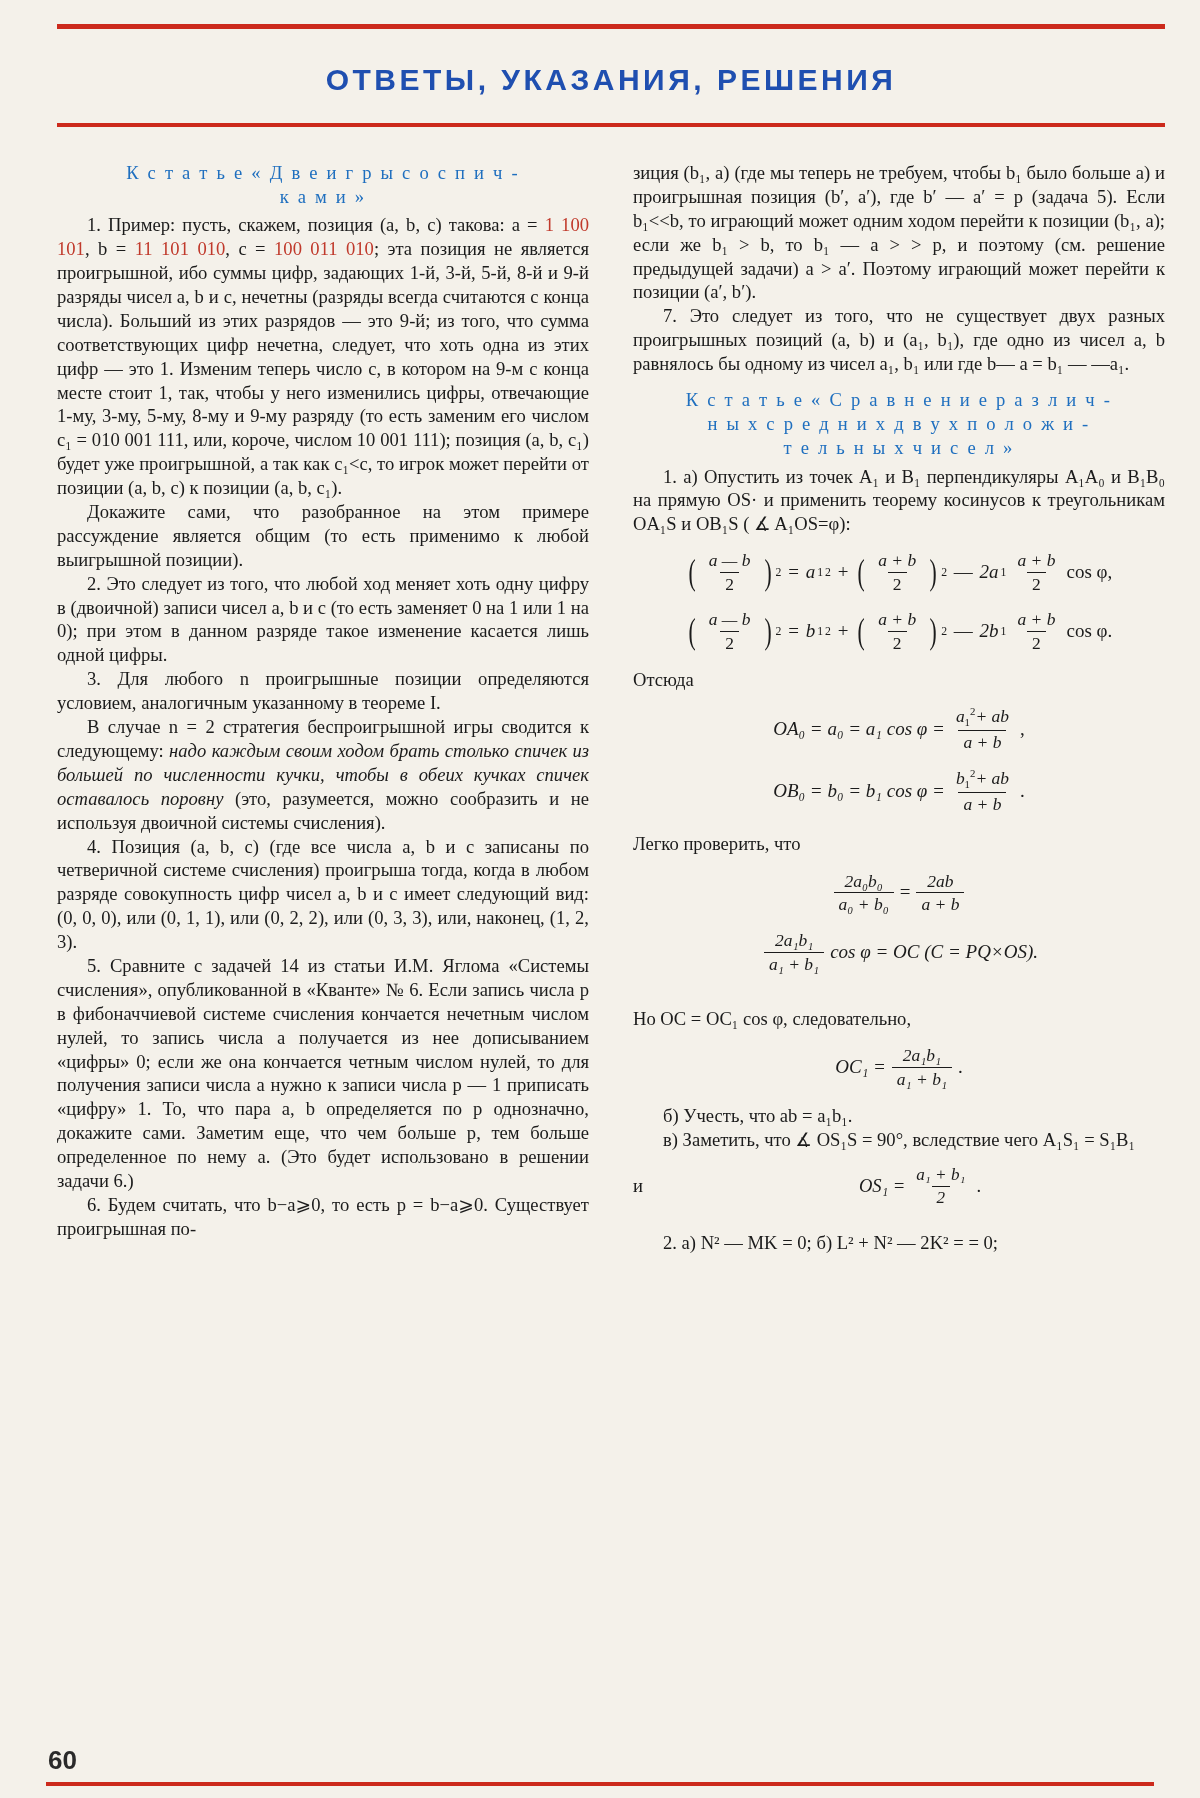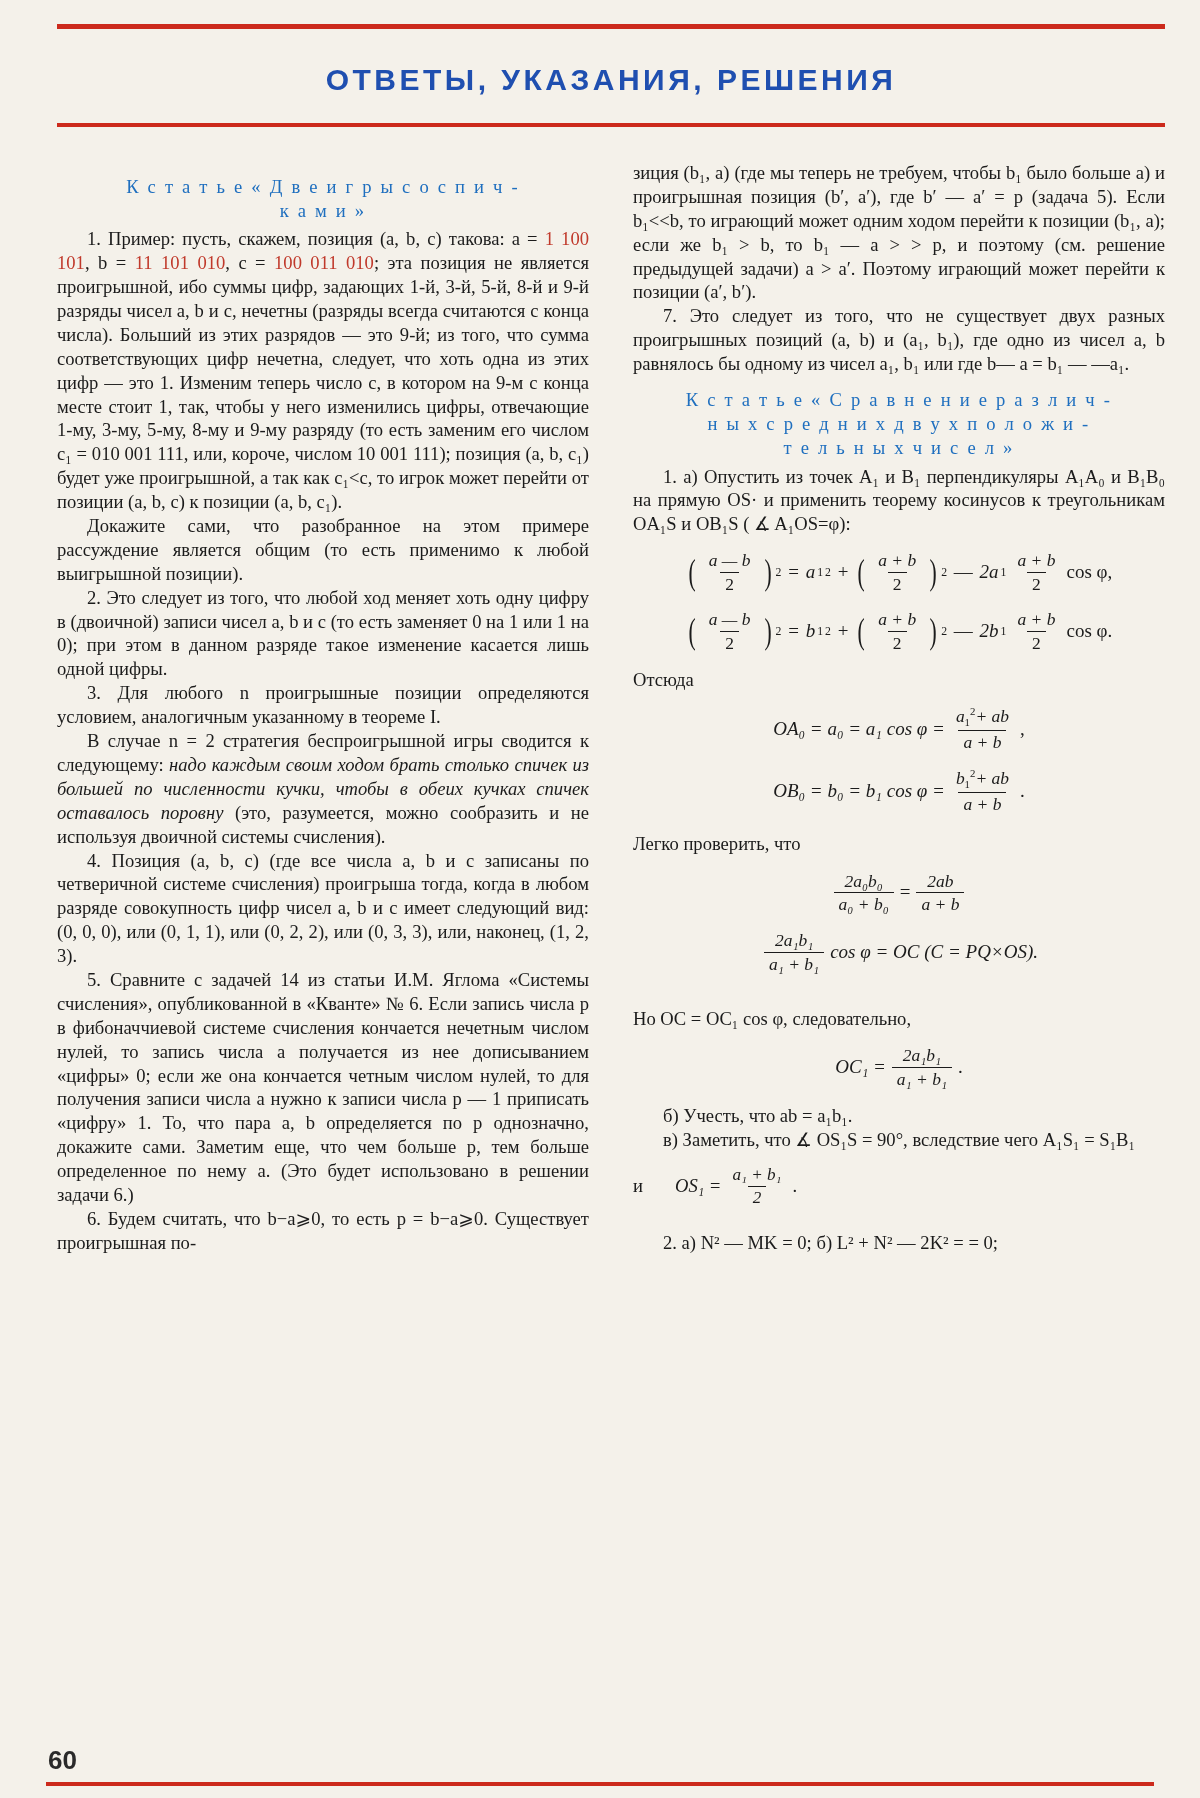--- a/index.html
+++ b/index.html
@@ -69,21 +69,20 @@
   p.noindent { text-indent: 0; }
 
   .section-head {
     color: #1f6fbf;
     font-size: 18.6px;
     letter-spacing: 2.2px;
     text-indent: 0;
     text-align: center;
     margin-bottom: 4px;
     line-height: 1.3;
-    margin-top: 14px;
   }
   .ital { font-style: italic; }
   .red { color: #c0392b; }
 
   
   .math {
     text-indent: 0;
     text-align: center;
     margin: 13px 0;
     font-size: 19px;
@@ -121,21 +120,21 @@
     display: flex;
     align-items: center;
     text-indent: 0;
     margin: 12px 0;
   }
   .withlabel .label {
     width: 42px;
     flex: none;
     font-size: 18.6px;
   }
-  .withlabel .body { flex: 1; text-align: left; }
+  .withlabel .body { flex: 1; text-align: center; }
 
   
   .folio {
     position: absolute;
     left: 48px;
     bottom: 22px;
     font-family: "Liberation Sans", sans-serif;
     font-weight: bold;
     font-size: 26px;
     color: #2a2a2a;

